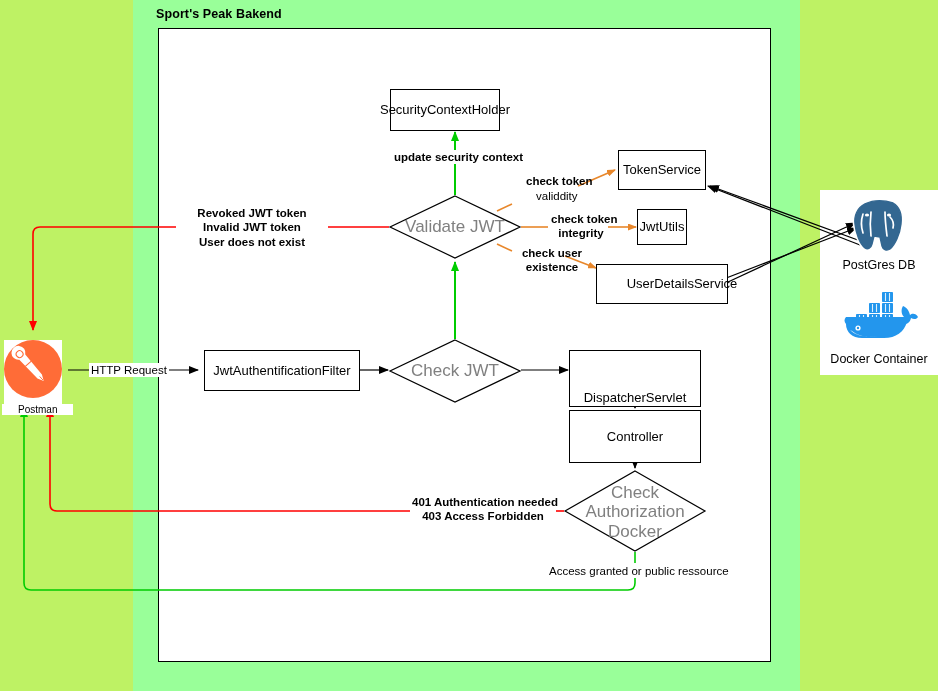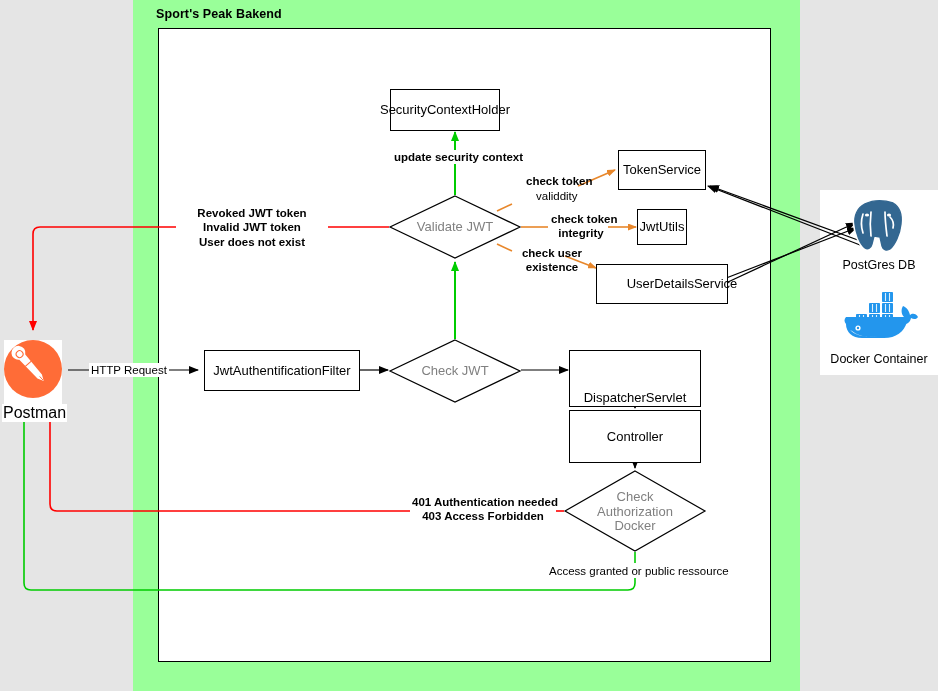--- a/index.html
+++ b/index.html
@@ -4,21 +4,21 @@
 <style>
   html, body {
     margin: 0;
     padding: 0;
     background: #000000;
   }
   #canvas {
     position: relative;
     width: 938px;
     height: 691px;
-    background: #e5e5e5;
+    background: #bef264;
     overflow: hidden;
     font-family: "Liberation Sans", sans-serif;
   }
   svg.layer {
     position: absolute;
     left: 0;
     top: 0;
     width: 938px;
     height: 691px;
     overflow: visible;
@@ -84,21 +84,21 @@
     text-align: center;
     line-height: 1.2;
   }
   
   .diamond-label {
     position: absolute;
     display: flex;
     align-items: center;
     justify-content: center;
     flex-direction: column;
-    font-size: 13px;
+    font-size: 17px;
     color: #808080;
     text-align: center;
     line-height: 1.15;
     pointer-events: none;
   }
   
   .edge-label {
     position: absolute;
     font-size: 11.5px;
     color: #000000;
@@ -125,24 +125,24 @@
     top: 340px;
     width: 58px;
     height: 58px;
     border-radius: 50%;
     background: #FF6C37;
   }
   .postman-caption {
     position: absolute;
     left: 2px;
     top: 404px;
-    font-size: 16px;
-    color: #000000;
-    background: #FFFFFF;
-    padding: 0 1px;
+    font-size: 10px;
+    color: #000000;
+    background: #FFFFFF;
+    padding: 0 16px;
     white-space: nowrap;
   }
   .pg-icon, .docker-icon {
     position: absolute;
   }
 </style>
 </head>
 <body>
 
 <div id="canvas">

